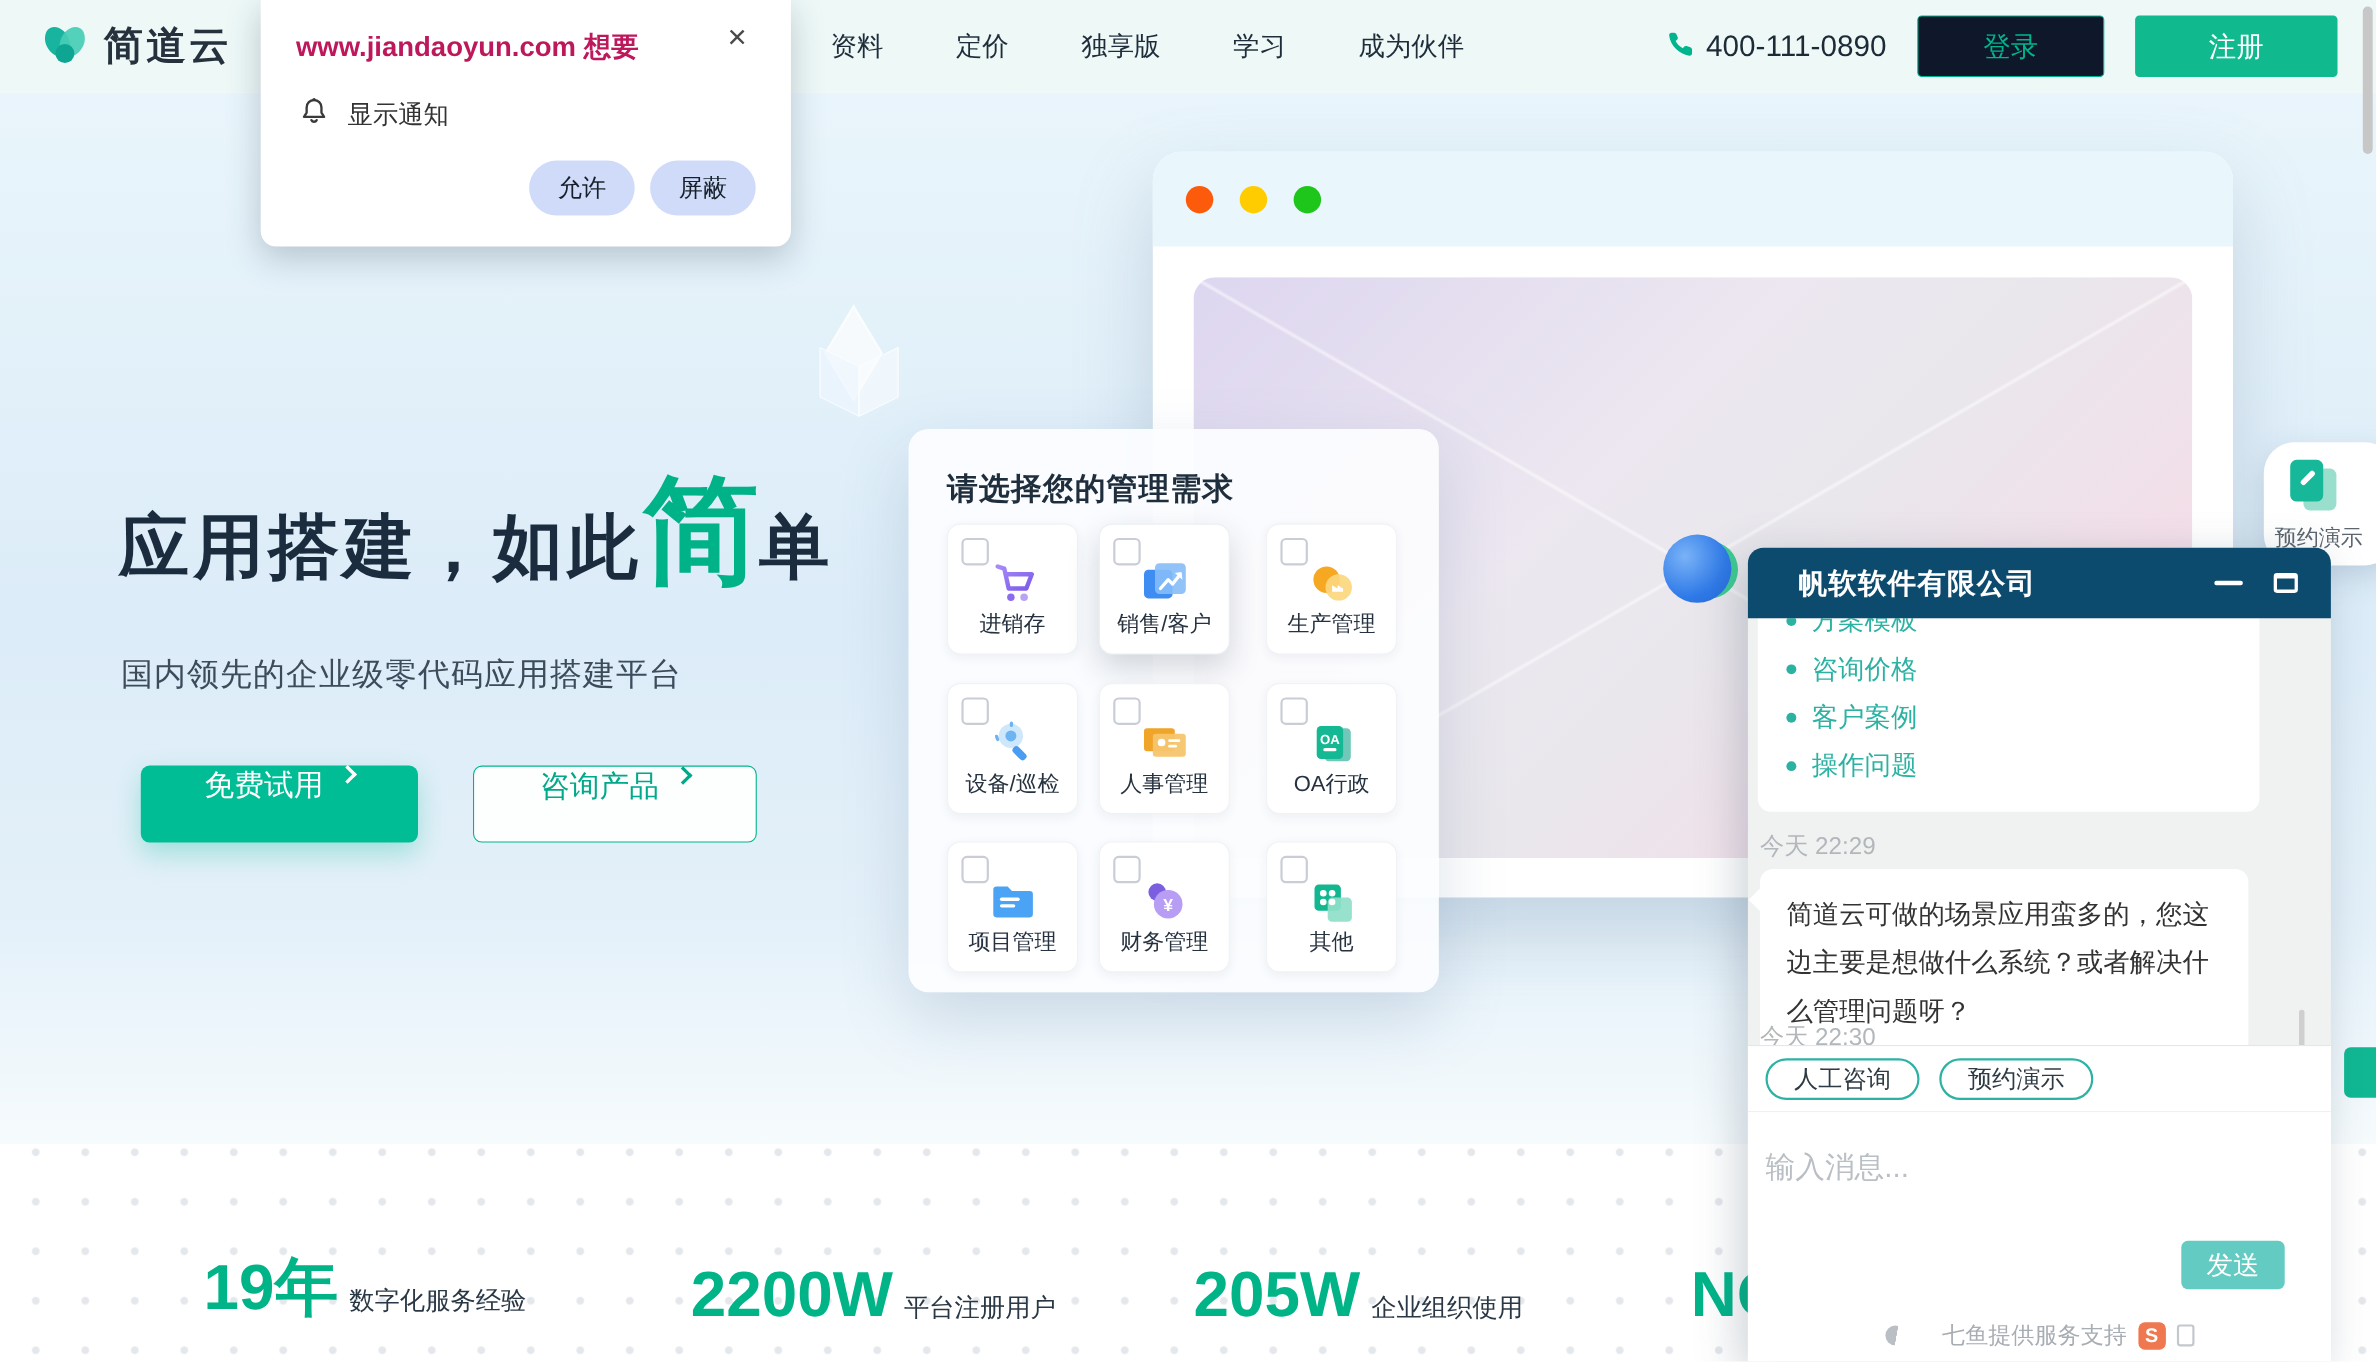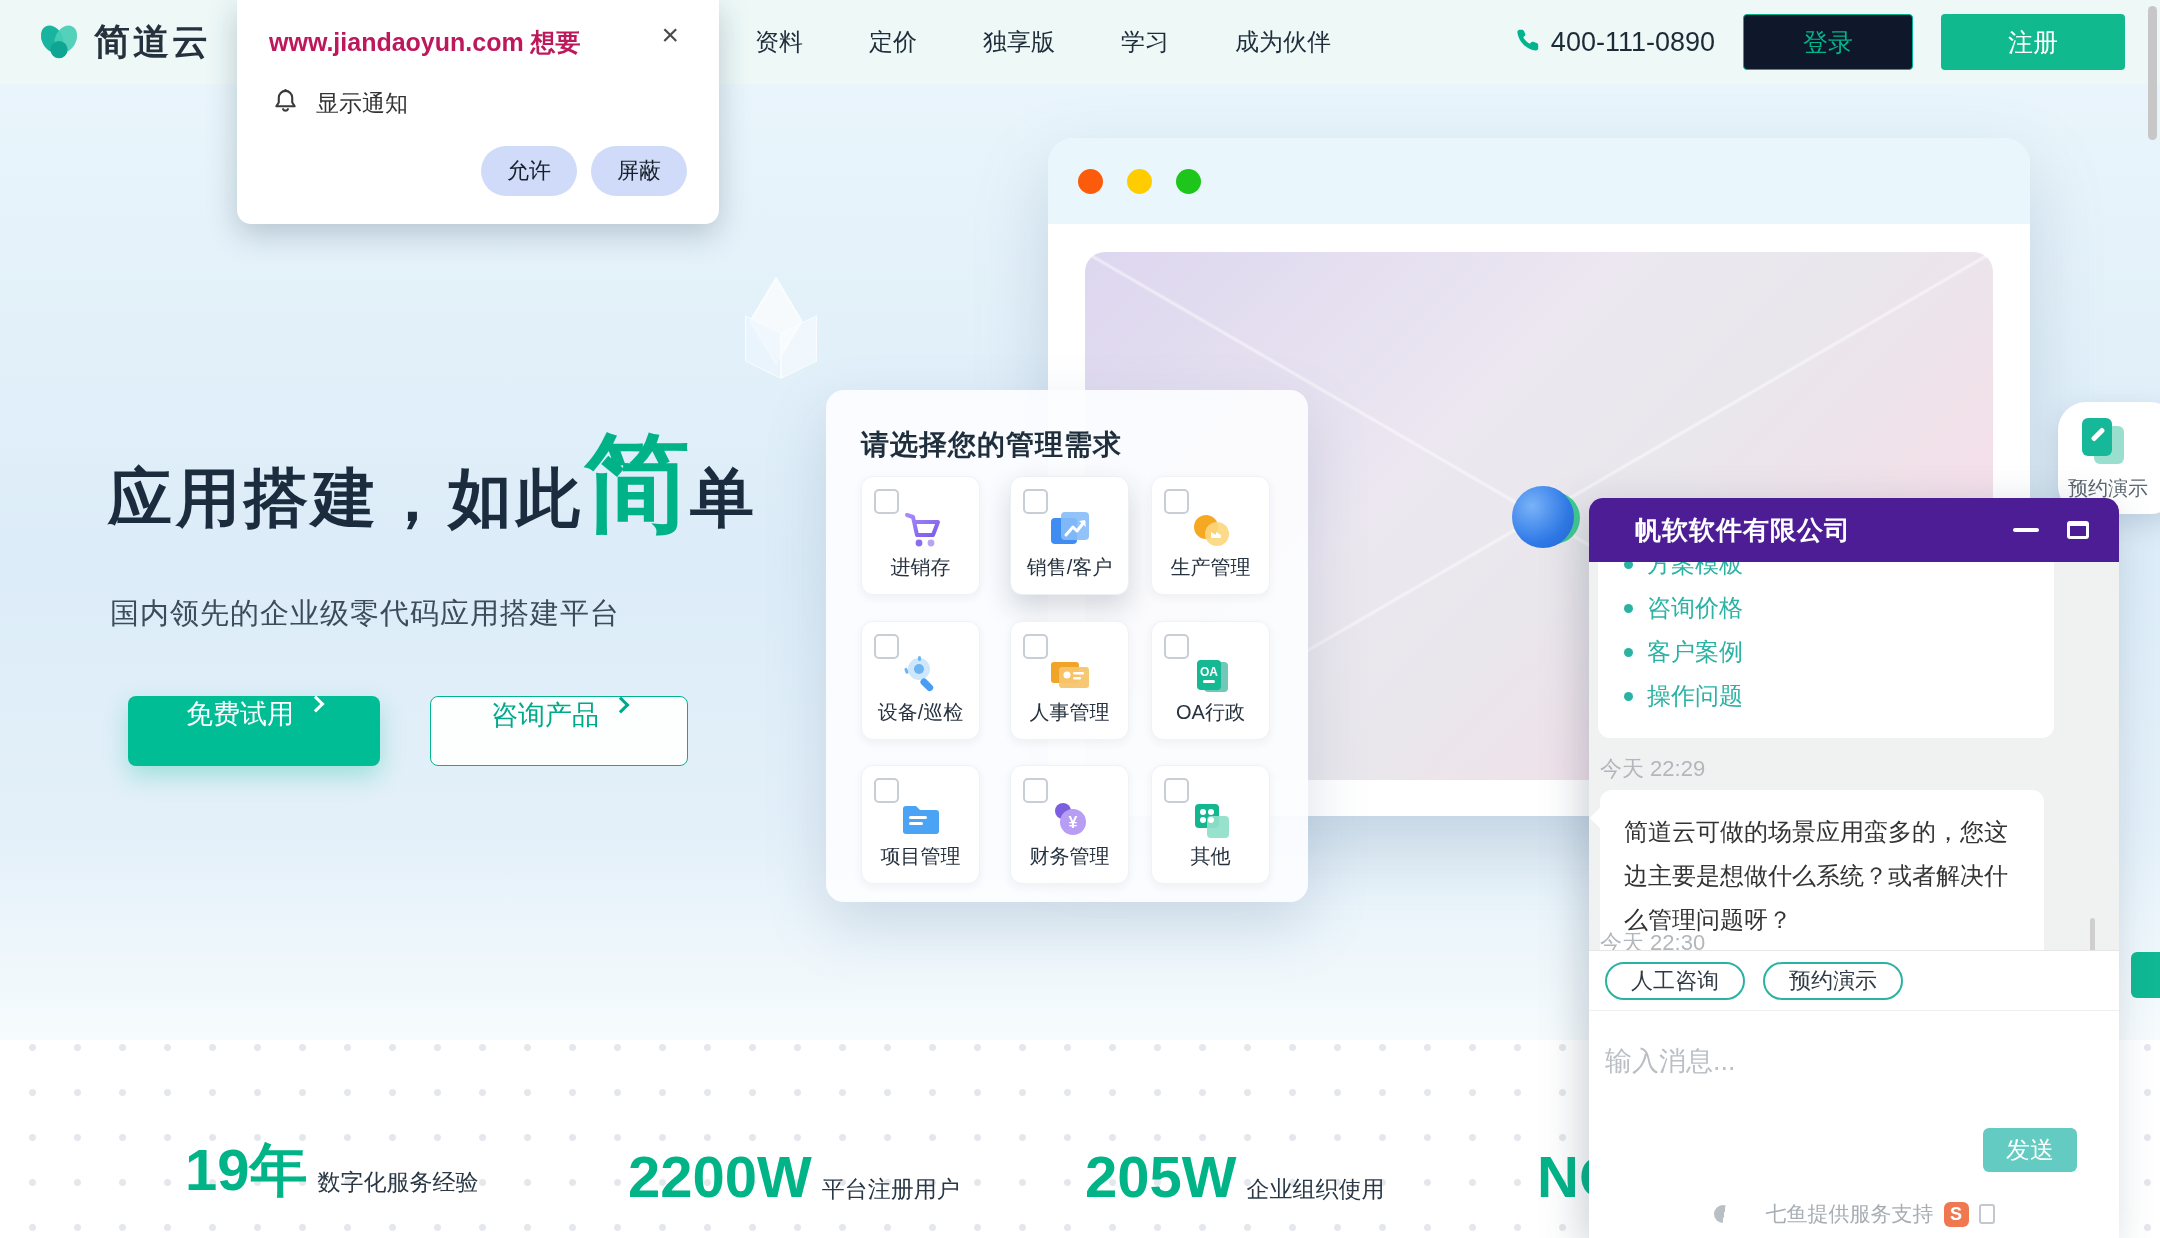--- a/index.html
+++ b/index.html
@@ -61,34 +61,34 @@
 
   
   .needs-card { position:absolute; left:826px; top:390px; width:482px; height:512px; border-radius:18px;
       background:rgba(252,253,255,.93); box-shadow:0 24px 60px rgba(95,125,160,.22); z-index:10; }
   .needs-title { position:absolute; left:35px; top:36px; font-size:28px; font-weight:600; color:#1f2e3c; letter-spacing:1px; }
   .tile { position:absolute; width:119px; height:119px; background:#fff; border:1px solid #f0f2f5; border-radius:12px; box-shadow:0 3px 10px rgba(31,45,61,.06); cursor:pointer; }
   .tile.selected { box-shadow:0 12px 28px rgba(31,45,61,.18); border-color:#eceff3; }
   .tile .cb { position:absolute; left:12px; top:12px; width:25px; height:25px; border:2px solid #c8cdd6; border-radius:5px; background:#fff; }
   .tile .ticon { position:absolute; left:50%; top:30px; transform:translateX(-50%); width:48px; height:48px; }
   .tile .tlabel { position:absolute; left:0; bottom:13px; width:100%; text-align:center; font-size:20px; color:#26323f; }
-  .c0 { left:35px; } .c1 { left:184px; } .c2 { left:325px; }
+  .c0 { left:35px; } .c1 { left:173px; } .c2 { left:325px; }
   .r0 { top:86px; } .r1 { top:231px; } .r2 { top:375px; }
 
   
   .float-pill { position:absolute; left:2058px; top:402px; width:120px; height:112px; background:#fff; border-radius:28px; box-shadow:0 10px 26px rgba(90,120,150,.25); z-index:12; }
   .float-icon { position:absolute; left:24px; top:16px; width:40px; height:44px; }
   .fi-back { position:absolute; left:12px; top:8px; width:30px; height:38px; background:#9adfce; border-radius:6px; }
   .fi-front { position:absolute; left:0; top:0; width:30px; height:38px; background:#17b899; border-radius:6px; }
   .fi-pen { position:absolute; left:8px; top:14px; width:16px; height:5px; background:#fff; border-radius:2px; transform:rotate(-45deg); }
   .float-label { position:absolute; left:0; bottom:12px; width:100px; text-align:center; font-size:20px; color:#5c6670; }
 
   
   .chat { position:absolute; left:1589px; top:498px; width:530px; height:740px; background:#f0f1f1; border-radius:14px 14px 0 0; box-shadow:-8px 10px 40px rgba(60,80,100,.25); z-index:40; }
-  .chat-header { position:absolute; left:0; top:0; width:100%; height:64px; background:#4c1d95; border-radius:14px 14px 0 0; display:flex; align-items:center; z-index:3; }
+  .chat-header { position:absolute; left:0; top:0; width:100%; height:64px; background:#0c4a6e; border-radius:14px 14px 0 0; display:flex; align-items:center; z-index:3; }
   .chat-title { margin-left:46px; font-size:26px; font-weight:bold; color:#fff; letter-spacing:1px; }
   .chat-win-btns { position:absolute; right:30px; top:0; height:64px; display:flex; align-items:center; gap:28px; }
   .ico-min { width:26px; height:4px; background:#fff; border-radius:2px; cursor:pointer; }
   .ico-max { width:22px; height:18px; border:3px solid #fff; border-top-width:5px; border-radius:3px; cursor:pointer; }
   .chat-messages { position:absolute; left:0; top:64px; width:100%; height:388px; overflow:hidden; }
   .bubble-links { position:absolute; left:9px; top:-38px; width:456px; background:#fff; border-radius:12px; padding:18px 26px 20px 26px; }
   .qlink { display:flex; align-items:center; gap:14px; height:44px; cursor:pointer; }
   .qdot { width:9px; height:9px; border-radius:50%; background:#2bb2a3; }
   .qtext { font-size:24px; color:#2bb2a3; }
   .ts { position:absolute; left:11px; font-size:22px; color:#b2b7bb; }

